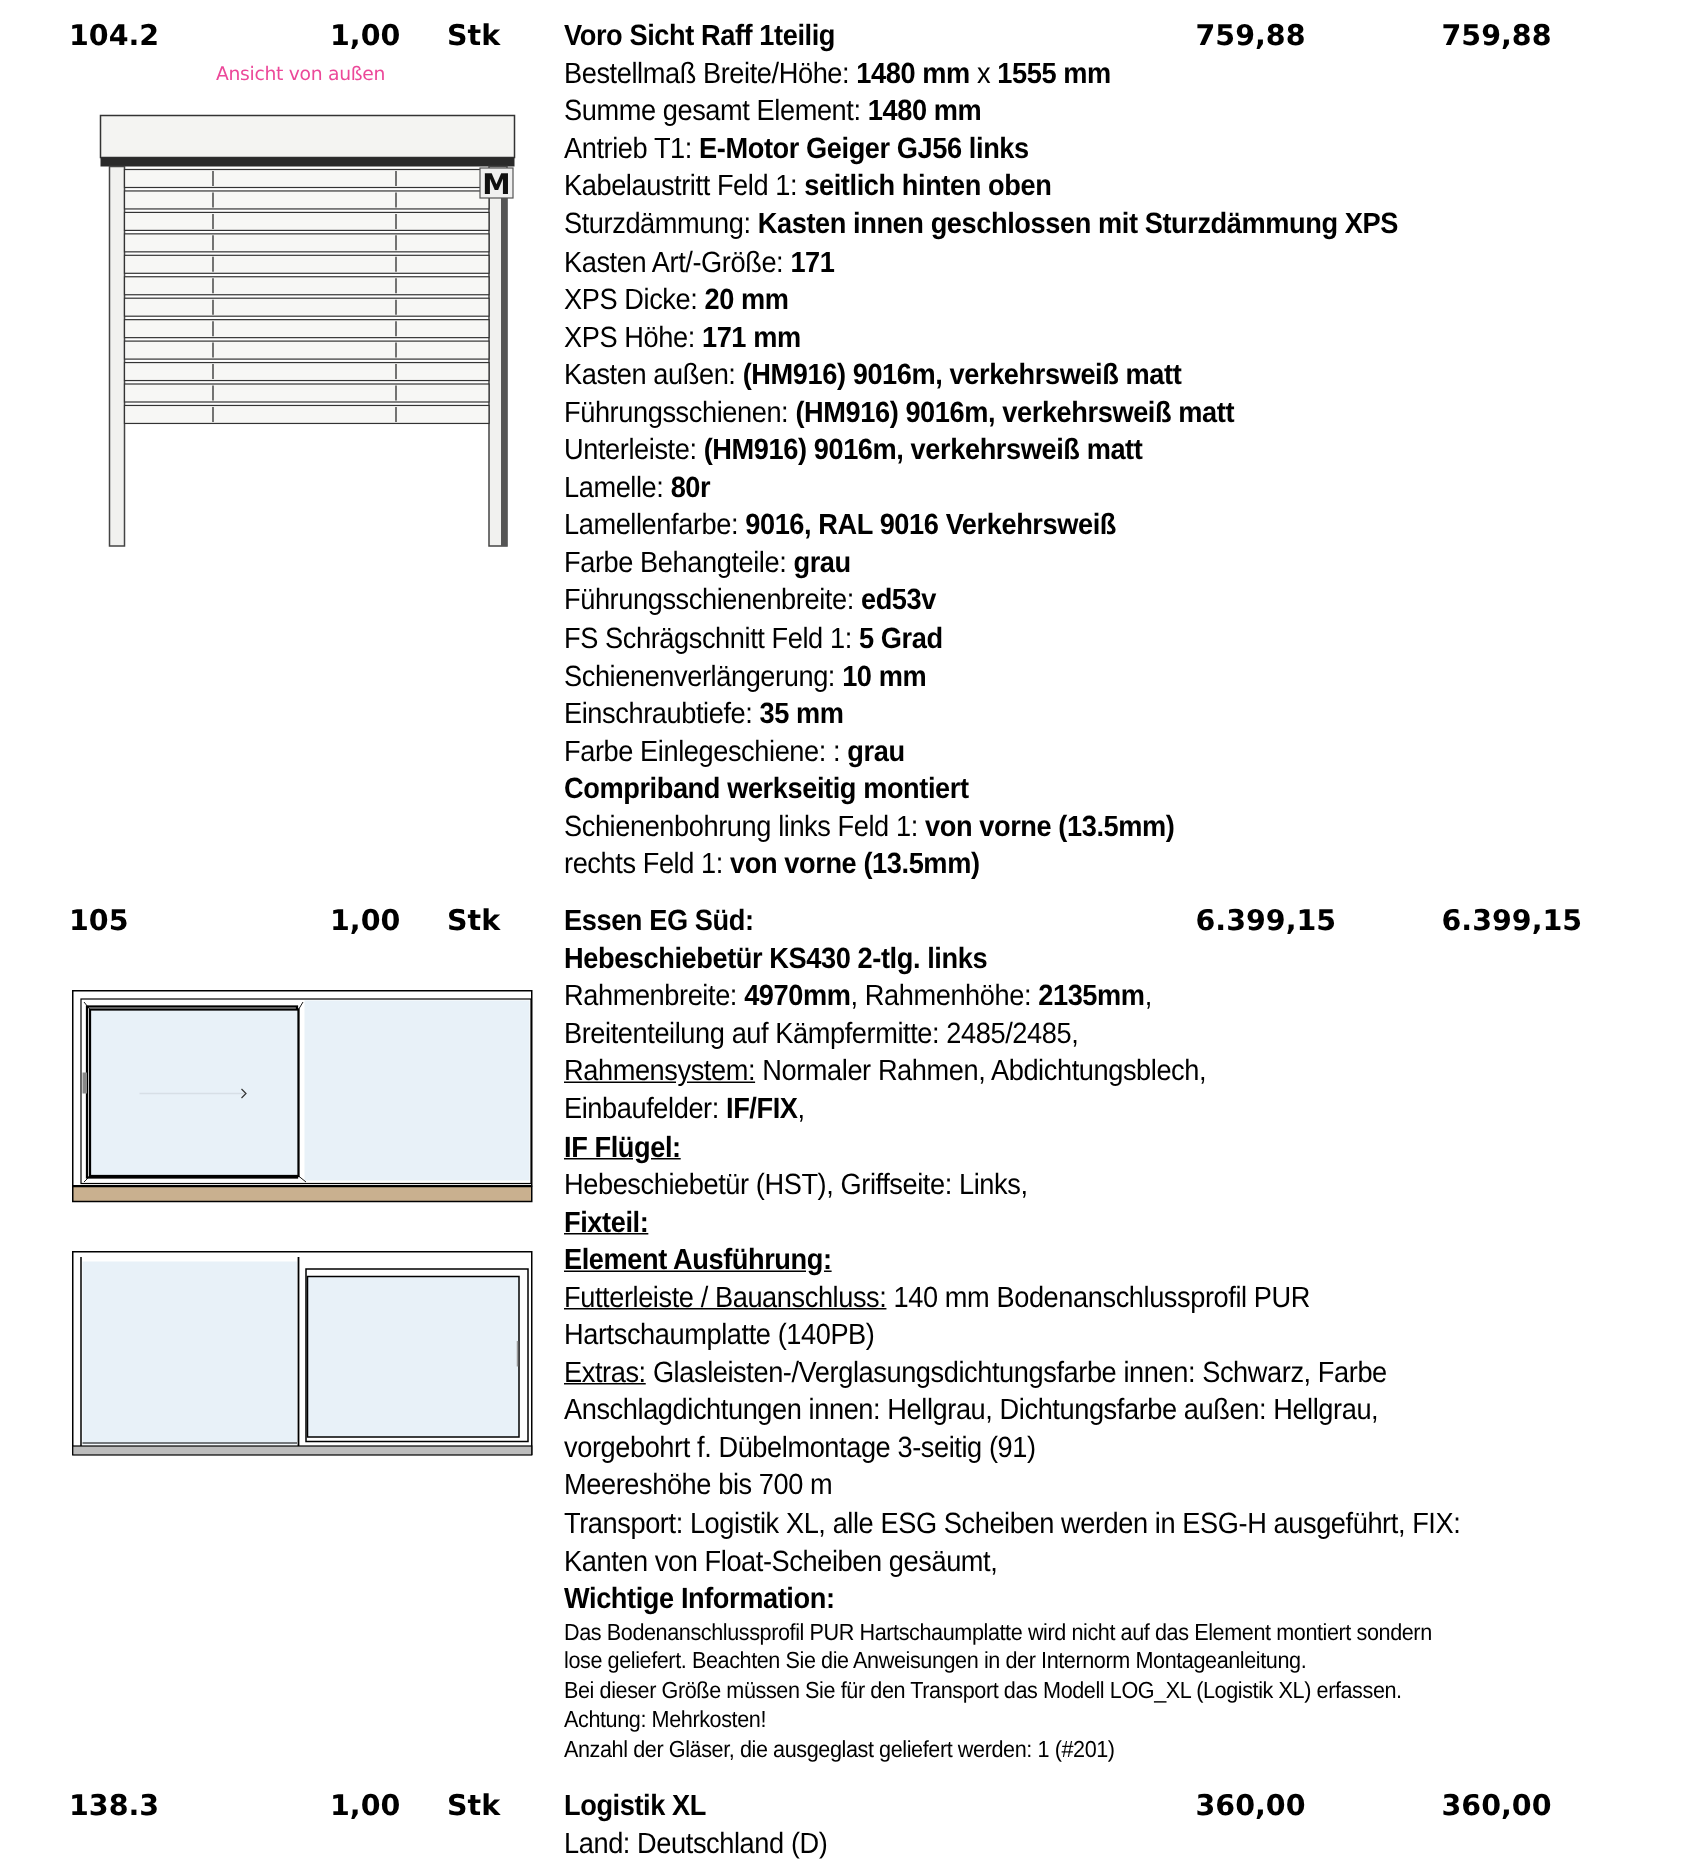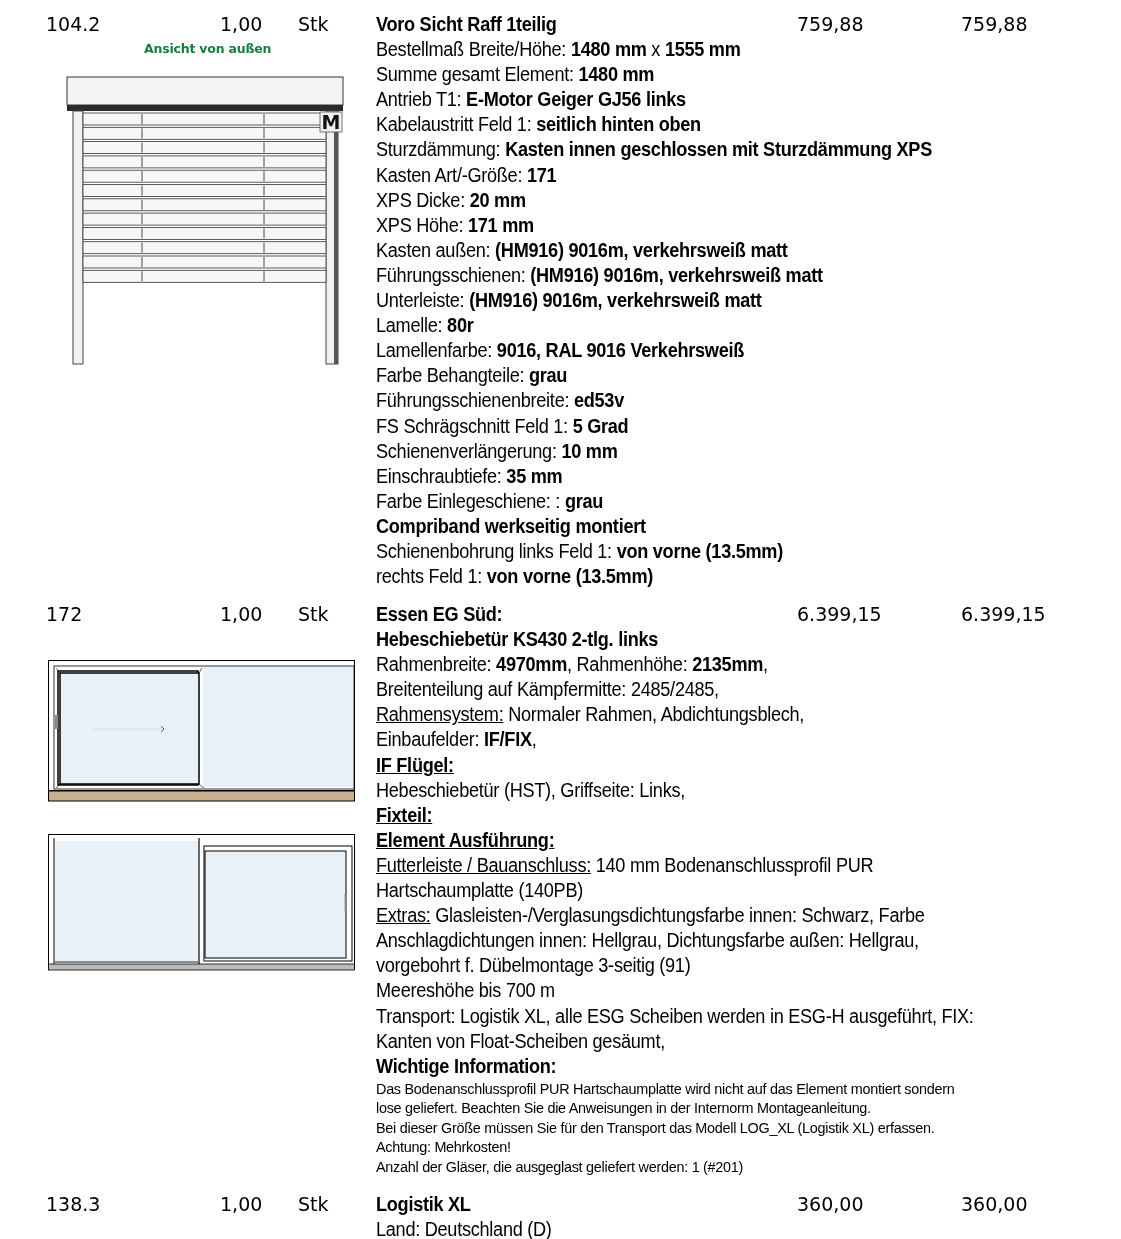--- a/index.html
+++ b/index.html
@@ -1,20 +1,20 @@
 <!DOCTYPE html>
 <html><head>
 <meta charset="utf-8">
 <style>
   html, body { margin: 0; padding: 0; background: #ffffff; }
   body {
     width: 1121px; height: 1239px; position: relative; overflow: hidden;
     font-family: "DejaVu Sans", sans-serif; color: #000;
   }
-  .pos { position: absolute; font-weight: normal; font-size: 19px; line-height: 25px; }
+  .pos { position: absolute; font-weight: bold; font-size: 19px; line-height: 25px; }
   .pos-num { left: 46px; }
   .pos-qty { left: 220px; }
   .pos-unit { left: 298px; }
   .pos-price { width: 130px; text-align: left; }
   .pos-unitprice { left: 797px; }
   .pos-total { left: 961px; }
 
   .desc {
     position: absolute; left: 376px; width: 720px;
     font-family: "Liberation Sans", sans-serif;
@@ -23,22 +23,22 @@
   }
   .desc .line { white-space: nowrap; }
   .desc .title { font-weight: bold; }
   .desc b { font-weight: bold; }
   .desc .u { text-decoration: underline; }
   .desc .ub { text-decoration: underline; font-weight: bold; }
   .desc .small { font-size: 15.5px; line-height: 19.5px; }
 
   
   .caption {
-    position: absolute; left: 144px; top: 41px; font-size: 12.5px; color: #15803d;
-    font-family: "DejaVu Sans", sans-serif; font-weight: bold; letter-spacing: -0.2px;
+    position: absolute; left: 144px; top: 41px; font-size: 12.5px; color: #ec4899;
+    font-family: "DejaVu Sans", sans-serif; font-weight: normal; letter-spacing: -0.2px;
   }
   .raff { position: absolute; left: 66px; top: 76px; width: 280px; height: 290px; }
 
   
   .door { position: absolute; left: 48px; width: 308px; }
 </style>
 </head>
 <body>
 
 <div>
@@ -124,21 +124,21 @@
         <div class="line"><span>Einschraubtiefe: </span><b>35 mm</b></div>
         <div class="line"><span>Farbe Einlegeschiene: : </span><b>grau</b></div>
         <div class="line"><span></span><b>Compriband werkseitig montiert</b></div>
         <div class="line"><span>Schienenbohrung links Feld 1: </span><b>von vorne (13.5mm)</b></div>
         <div class="line"><span>rechts Feld 1: </span><b>von vorne (13.5mm)</b></div>
       </div>
   </div>
 </div>
 
 <div>
-  <div class="pos pos-num" style="top:602px">172</div>
+  <div class="pos pos-num" style="top:602px">105</div>
   <div class="pos pos-qty" style="top:602px">1,00</div>
   <div class="pos pos-unit" style="top:602px">Stk</div>
   <div class="pos pos-price pos-unitprice" style="top:602px">6.399,15</div>
   <div class="pos pos-price pos-total" style="top:602px">6.399,15</div>
 
   <svg class="door" style="top:660px;height:145px" viewBox="0 0 308 145">
     <rect x="0.5" y="0.5" width="306" height="130" fill="#fff" stroke="#000" stroke-width="1"></rect>
     <rect x="6" y="6" width="300" height="123" fill="#fff" stroke="#000" stroke-width="0.8"></rect>
     <rect x="155" y="7" width="150" height="120" fill="#e8f1f8"></rect>
     <rect x="10" y="11" width="140" height="114" fill="#fff" stroke="#000" stroke-width="1.5"></rect>

